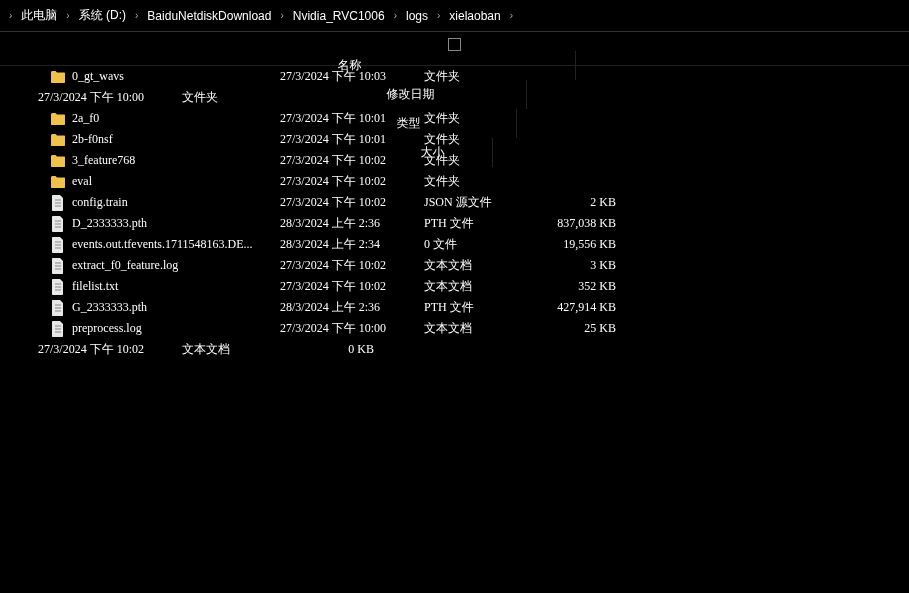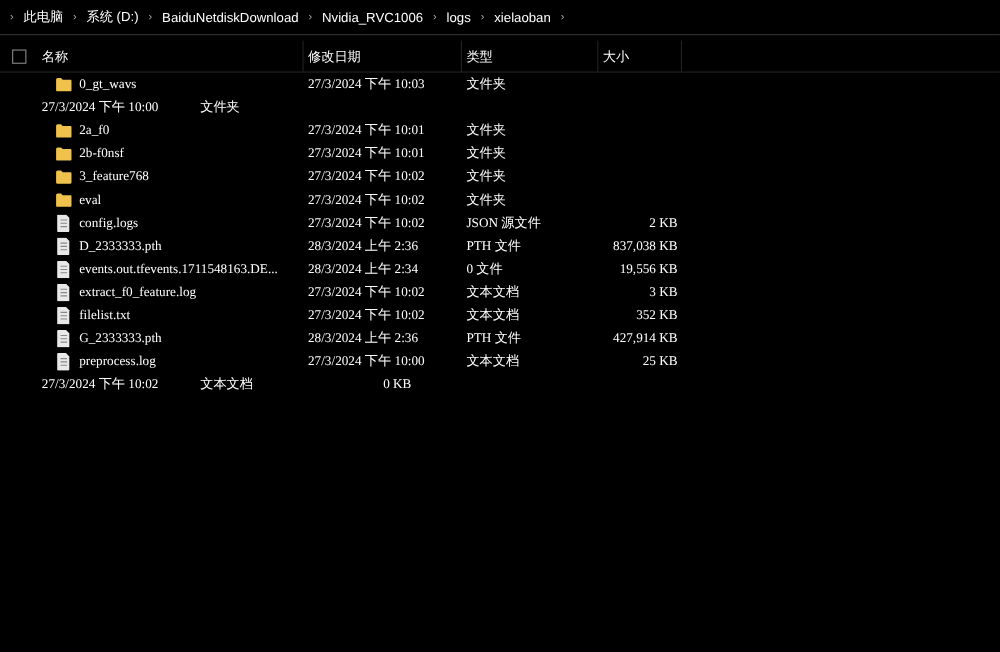--- a/index.html
+++ b/index.html
@@ -31,20 +31,21 @@
       font-size: 10px;
     }
     .content {
       padding: 6px 0;
     }
     .header-row {
       display: flex;
       align-items: center;
       height: 28px;
       border-bottom: 1px solid #222;
+      flex-direction: column;
     }
     .col-check { width: 34px; display:flex; align-items:center; justify-content:center; }
     .col-name { width: 242px; padding-left: 6px; }
     .col-date { width: 144px; }
     .col-type { width: 124px; }
     .col-size { width: 76px; text-align: right; padding-right: 8px; }
     .header-cell {
       padding: 6px 4px;
       color: #fff;
       border-right: 1px solid #222;
@@ -178,21 +179,21 @@
       </div>
       <div class="file-row">
         <div class="col-check"></div>
         <div class="cell col-name name-cell">
           <span class="icon">
             <svg class="file-svg" viewBox="0 0 14 16">
               <path d="M2 0h7l3 3v12c0 .6-.4 1-1 1H2c-.6 0-1-.4-1-1V1c0-.6.4-1 1-1z" fill="#e8e8e8"></path>
               <path d="M4 5h6M4 8h6M4 11h6" stroke="#888" stroke-width="1"></path>
             </svg>
           </span>
-          <span>config.logs</span>
+          <span>config.train</span>
         </div>
         <div class="cell col-date">27/3/2024 下午 10:02</div>
         <div class="cell col-type">JSON 源文件</div>
         <div class="cell col-size">2 KB</div>
       </div>
       <div class="file-row">
         <div class="col-check"></div>
         <div class="cell col-name name-cell">
           <span class="icon">
             <svg class="file-svg" viewBox="0 0 14 16">

